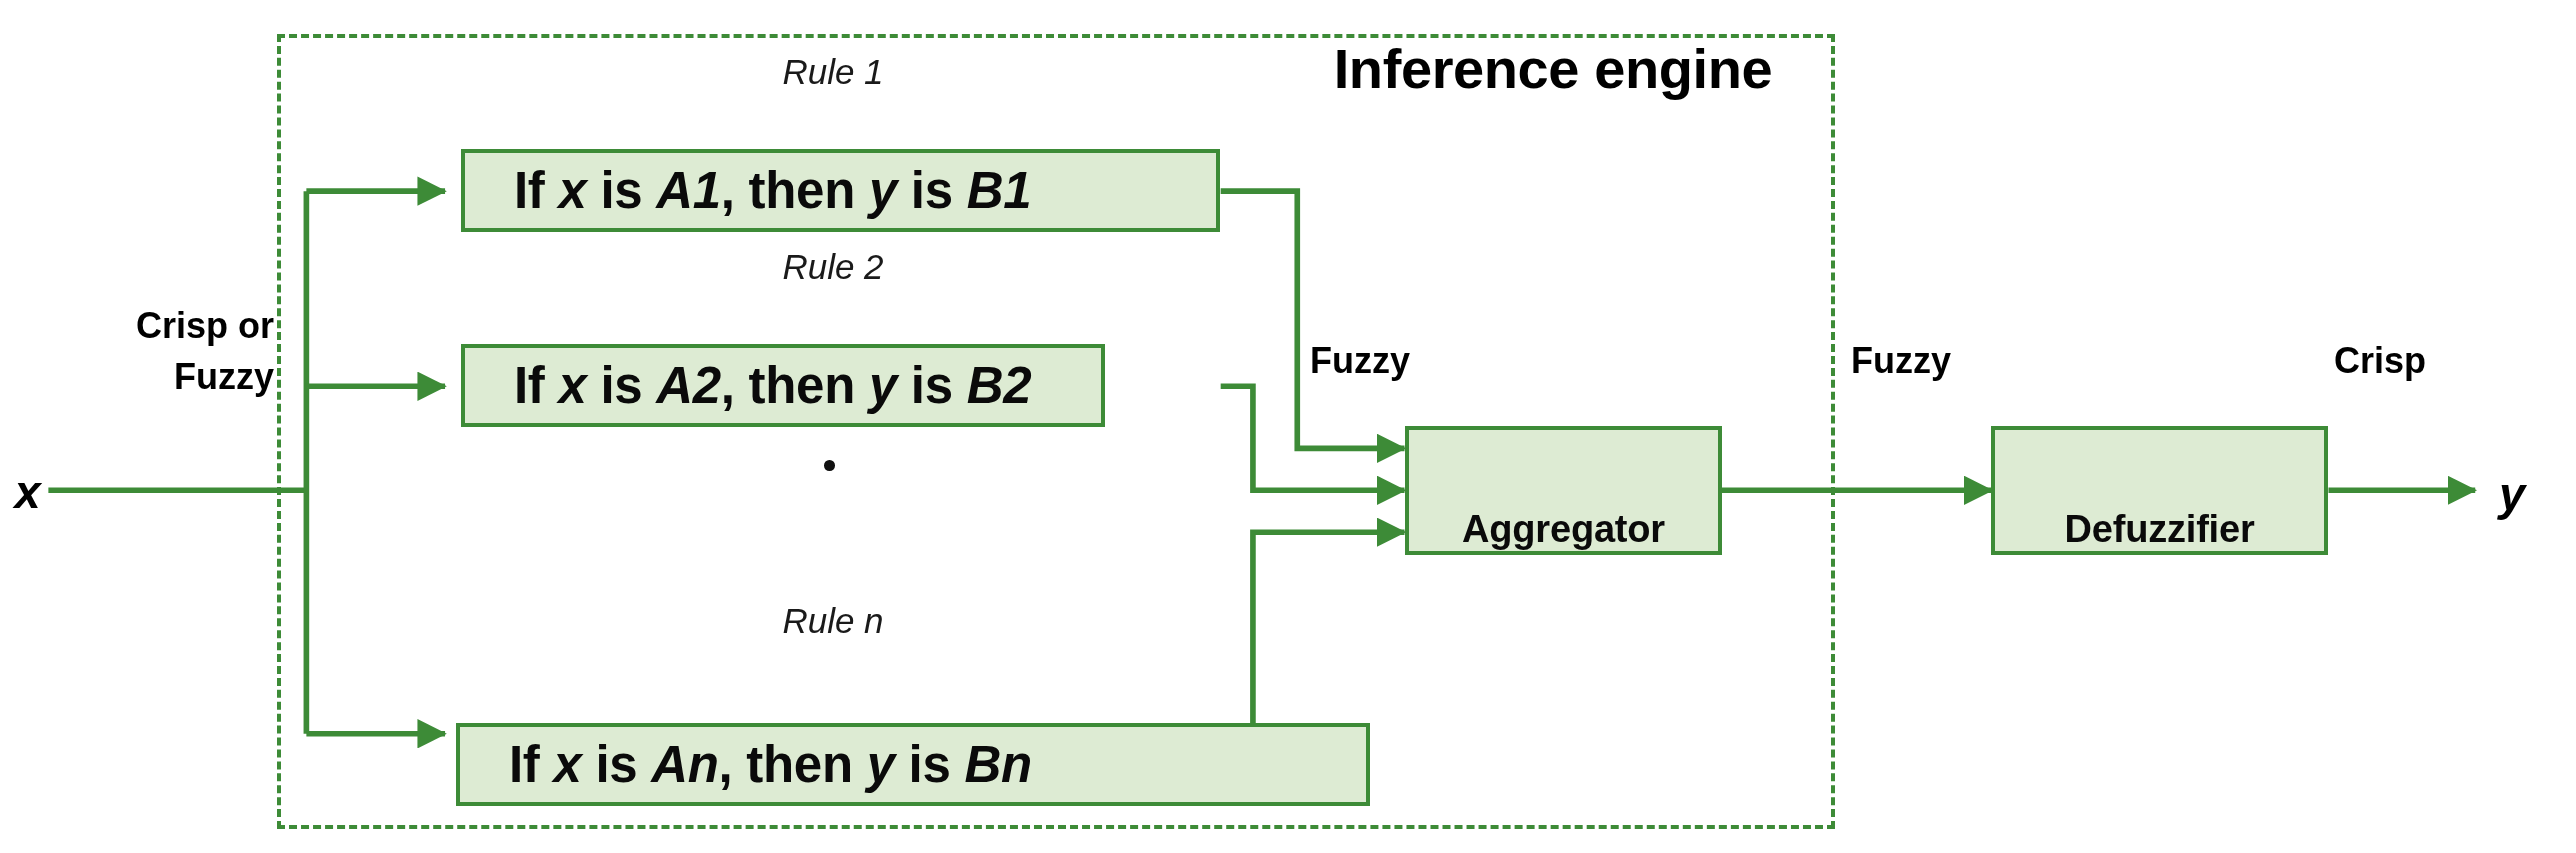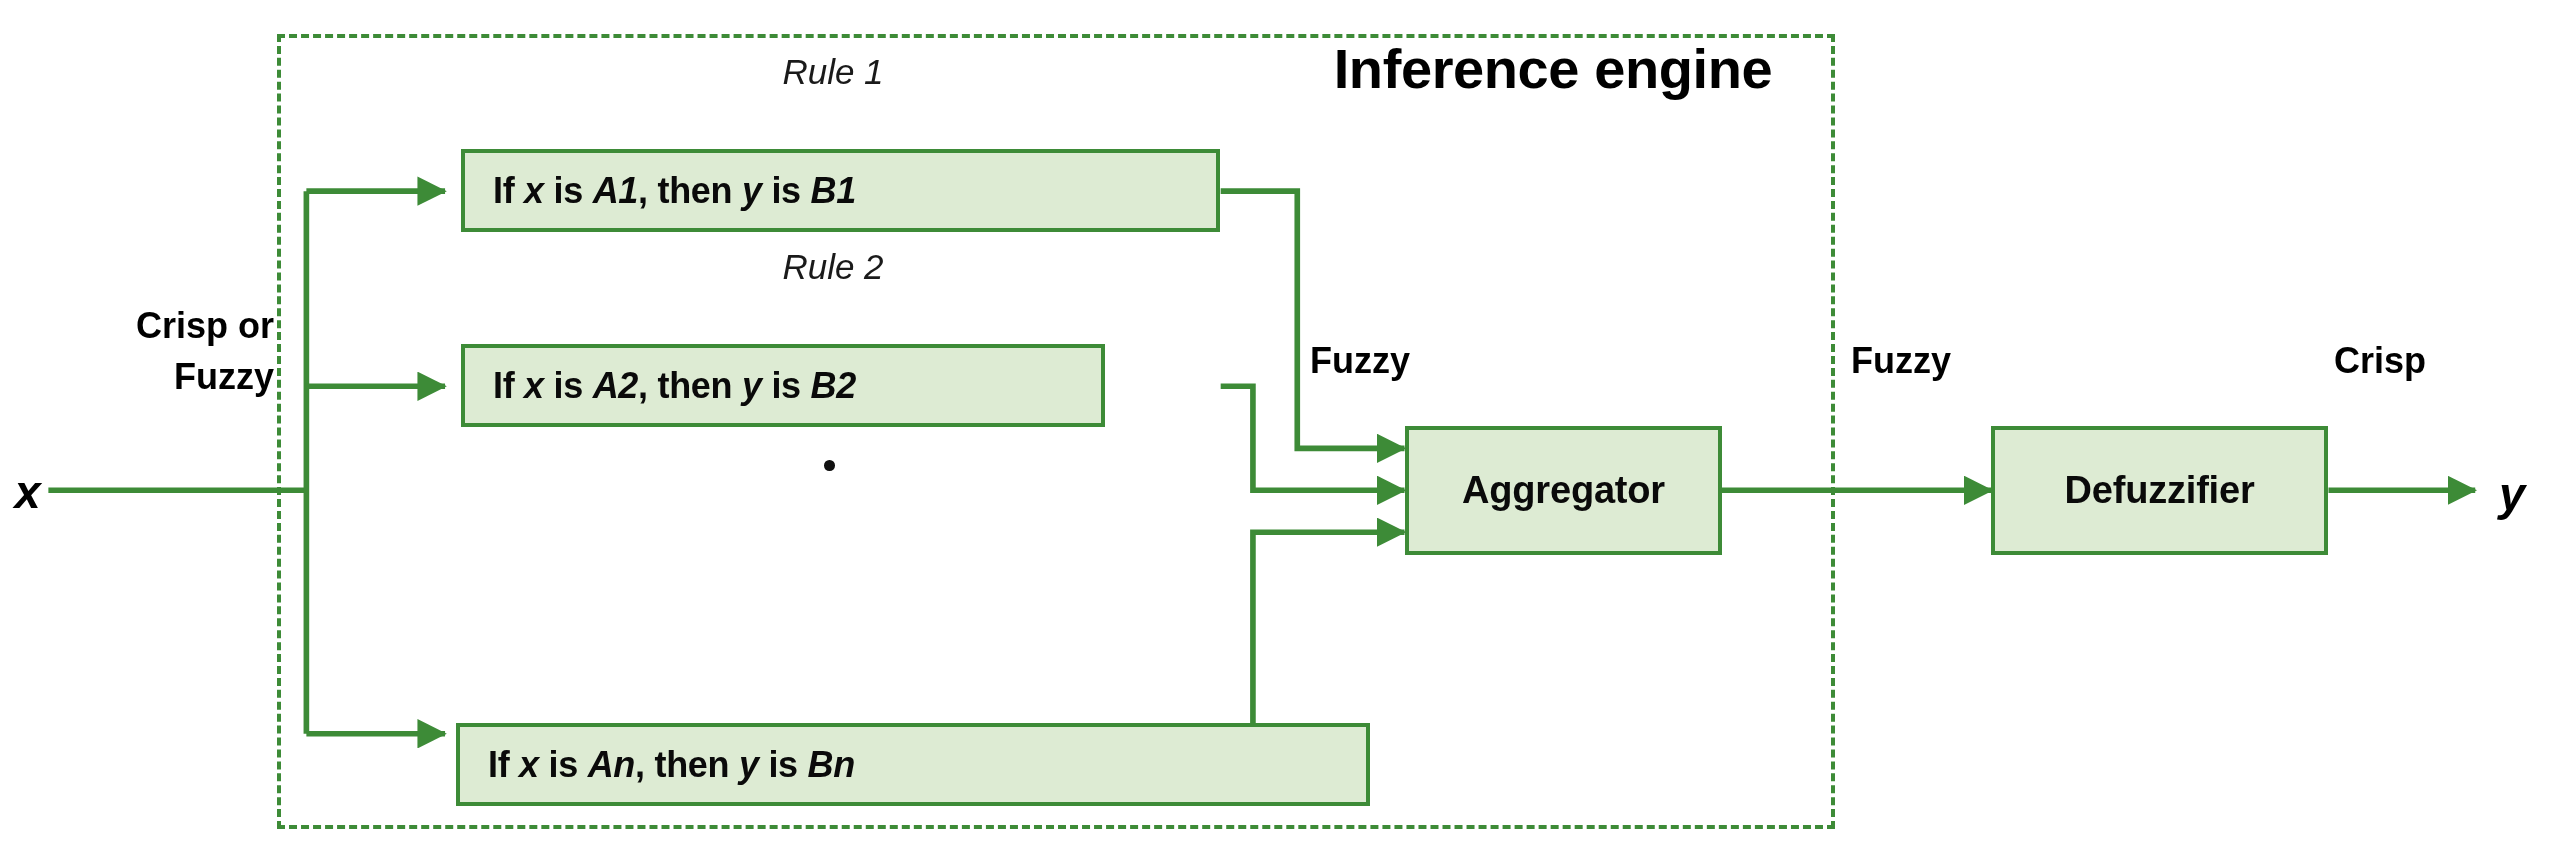--- a/index.html
+++ b/index.html
@@ -45,22 +45,22 @@
   
   .rule-box {
     position: absolute;
     background: #ddebd3;
     border: 4px solid #3d8b37;
     box-sizing: border-box;
     display: flex;
     align-items: center;
   }
   .rule-text {
-    padding-left: 28px;
-    font-size: 36px;
+    padding-left: 49px;
+    font-size: 51px;
     font-weight: bold;
     color: #0a0a0a;
     white-space: nowrap;
     letter-spacing: -0.3px;
   }
   .rule-text i {
     font-style: italic;
   }
   .rule-label {
     position: absolute;
@@ -71,21 +71,21 @@
     text-align: center;
   }
 
   
   .proc-box {
     position: absolute;
     background: #ddebd3;
     border: 4px solid #3d8b37;
     box-sizing: border-box;
     display: flex;
-    align-items: center;
+    align-items: flex-end;
     justify-content: center;
   }
   .proc-text {
     font-size: 38px;
     font-weight: bold;
     color: #0a0a0a;
     white-space: nowrap;
     letter-spacing: -0.2px;
   }
 
@@ -175,20 +175,21 @@
 
   <div class="rule-label" style="left:468px; top:247px; width:730px;">Rule 2</div>
   <div class="rule-box" style="left:461px; top:344px; width:644px; height:83px;">
     <span class="rule-text">
       <span>If </span><i>x</i><span> is </span><i>A2</i><span>, then </span><i>y</i><span> is </span><i>B2</i>
     </span>
   </div>
 
   <div class="ellipsis-dot" style="left:824px; top:460px;"></div>
 
+  <div class="rule-label" style="left:468px; top:601px; width:730px;">Rule n</div>
   <div class="rule-box" style="left:456px; top:692px; width:914px; height:83px;margin-top:31px;">
     <span class="rule-text">
       <span>If </span><i>x</i><span> is </span><i>An</i><span>, then </span><i>y</i><span> is </span><i>Bn</i>
     </span>
   </div>
 
   <div class="flow-label" style="left:1310px; top:340px;">Fuzzy</div>
 
   <div class="proc-box" style="left:1405px; top:426px; width:317px; height:129px;">
     <span class="proc-text">Aggregator</span>

